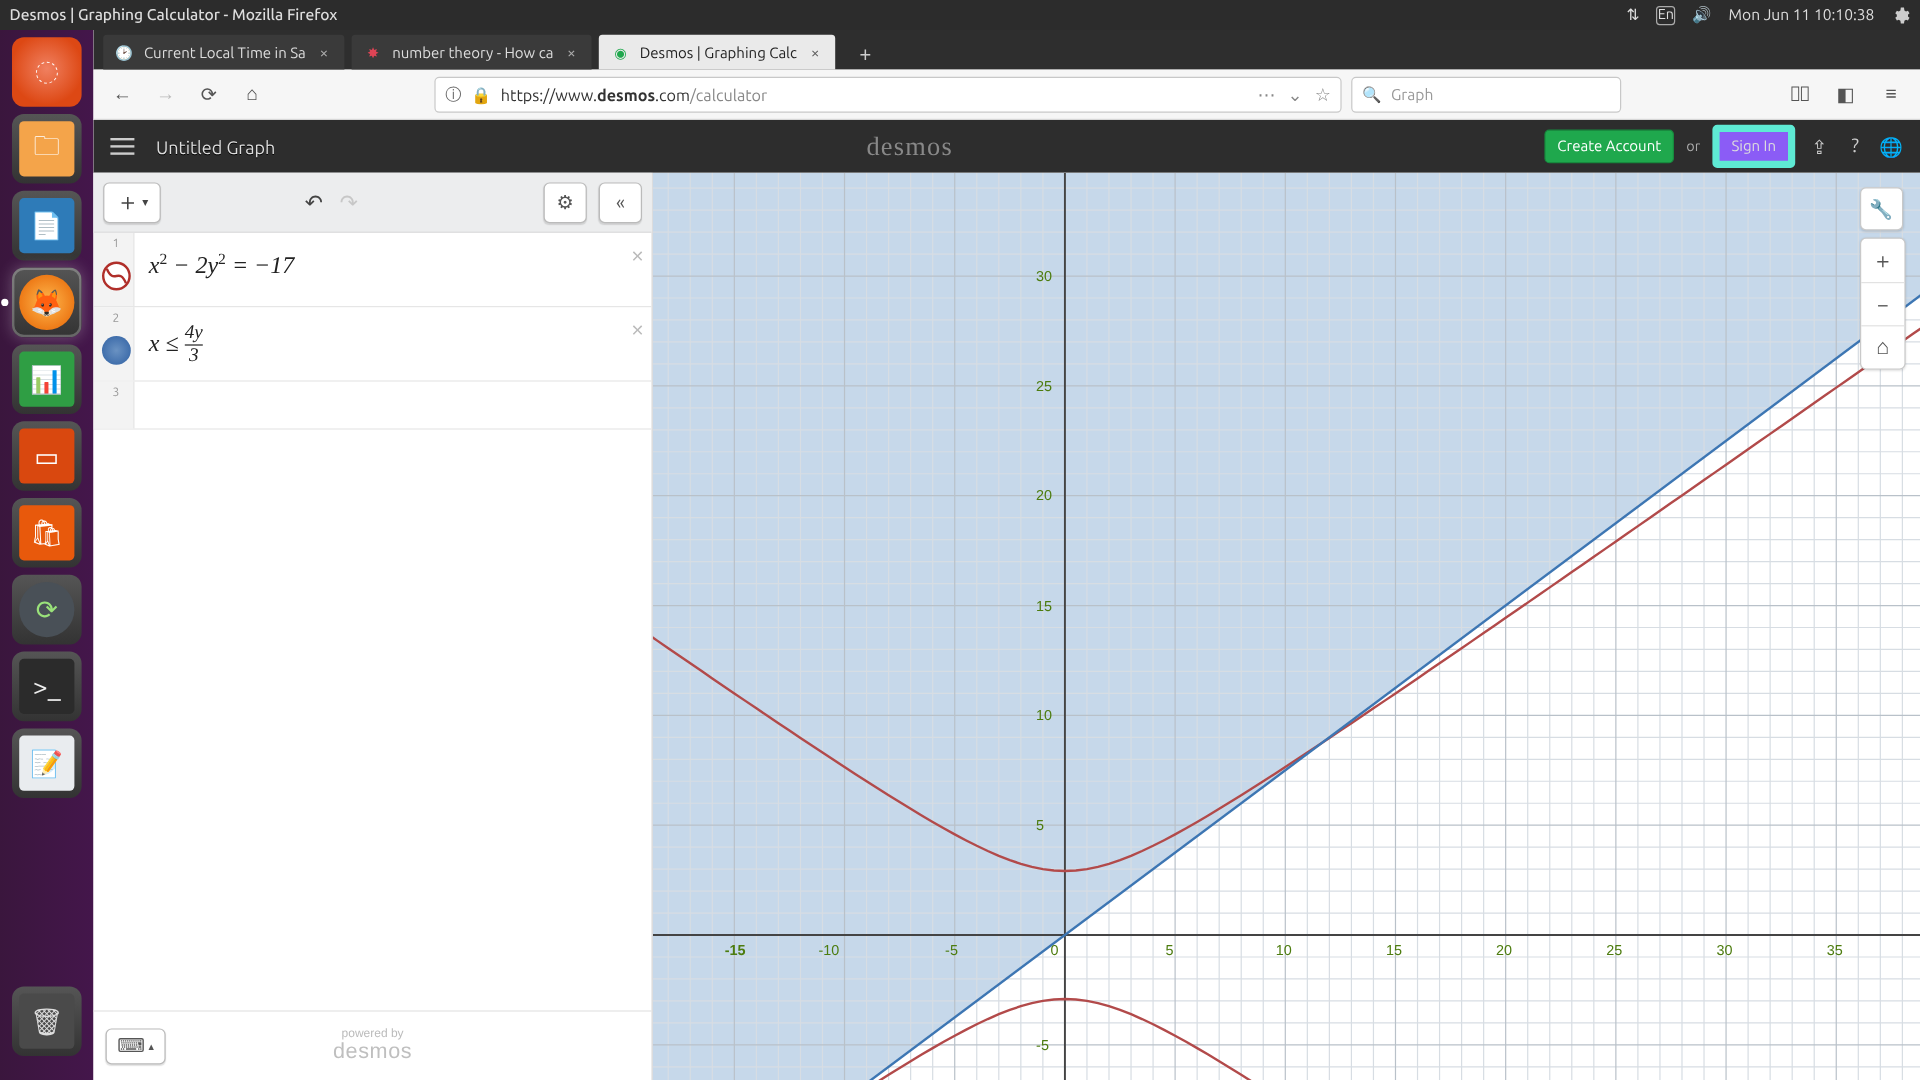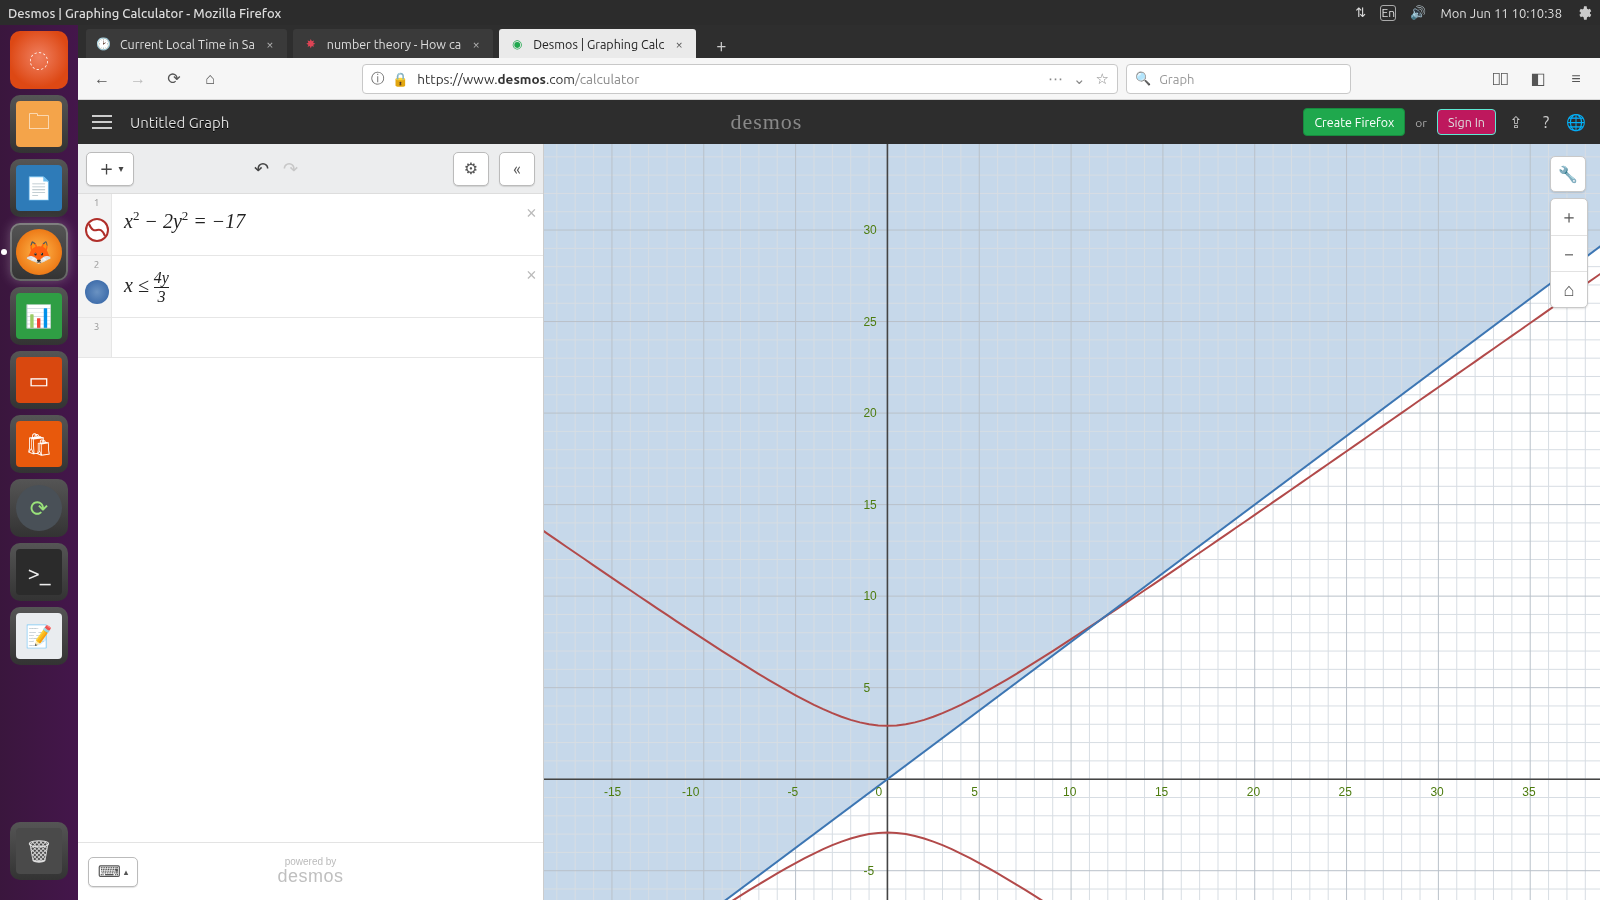--- a/index.html
+++ b/index.html
@@ -51,21 +51,21 @@
   
   .desmos-head { height:44px; background:#2d2d2d; display:flex; align-items:center; color:#ddd; padding:0 14px; justify-content:space-between;}
   .dh-left { display:flex; align-items:center; gap:18px;}
   .hamburger { display:flex; flex-direction:column; gap:4px; }
   .hamburger span { width:20px; height:2px; background:#ccc; display:block;}
   .graph-title { font-size:15px; color:#ddd; text-shadow:0 1px 0 #000;}
   .dh-center { font-family: serif; font-size:22px; letter-spacing:1px; color:#888;}
   .dh-right { display:flex; align-items:center; gap:10px; }
   .btn-green { background:#1fa84d; color:#fff; font-size:12.5px; border-radius:4px; padding:6px 10px; border:1px solid #178a3e;}
   .or-txt { font-size:12px; color:#aaa;}
-  .btn-outline { background:#be185d; color:#ddd; font-size:12.5px; padding:5px 10px; border:1px solid #5eead4; border-radius:4px;}
+  .btn-outline { background:#8b5cf6; color:#ddd; font-size:12.5px; padding:5px 10px; border:6px solid #5eead4; border-radius:4px;}
   .dh-ic { width:20px; height:20px; display:flex; align-items:center; justify-content:center; color:#ccc;}
   
   .desmos-body { position:relative; height:756px; display:flex; }
   .expr-panel { width:466px; background:#fff; border-right:1px solid #ccc; display:flex; flex-direction:column; position:relative;}
   .expr-toolbar { height:50px; border-bottom:1px solid #ddd; display:flex; align-items:center; background:#ecedee; position:relative;}
   .addbtn { width:48px; height:34px; margin-left:8px; background:#fff; border:1px solid #bbb; border-radius:5px; display:flex; align-items:center; justify-content:center; font-size:20px; color:#444; gap:2px; box-shadow:0 1px 1px rgba(0,0,0,.12);}
   .undo-redo { margin-left:120px; display:flex; gap:14px; color:#444; font-size:18px;}
   .undo-redo .redo { color:#c7c7c7;}
   .gearbtn,.collapsebtn { width:36px; height:34px; background:#fff; border:1px solid #bbb; border-radius:5px; display:flex; align-items:center; justify-content:center; color:#555; box-shadow:0 1px 1px rgba(0,0,0,.12);}
   .expr-toolbar .rightgrp { margin-left:auto; margin-right:8px; display:flex; gap:10px;}
@@ -200,21 +200,21 @@
     <div class="dh-left">
       <div class="hamburger">
           <span></span>
           <span></span>
           <span></span>
         </div>
       <span class="graph-title">Untitled Graph</span>
     </div>
     <div class="dh-center">desmos</div>
     <div class="dh-right">
-      <div class="btn-green">Create Firefox</div>
+      <div class="btn-green">Create Account</div>
       <span class="or-txt">or</span>
       <div class="btn-outline">Sign In</div>
       <div class="dh-ic">⇪</div>
       <div class="dh-ic">?</div>
       <div class="dh-ic">🌐</div>
     </div>
   </div>
 
   <div class="desmos-body">
 
@@ -399,21 +399,21 @@
           <path d="M-391.1791304347826 1184.3389830508474 L1445.3426086956522 -188.54237288135585 " stroke="#3d76b3" fill="none" stroke-width="2"></path>
         </svg>
       <div class="gctrl top">
         <div class="gbtn">🔧</div>
         <div class="zoomgroup">
           <div class="zseg">＋</div>
           <div class="zseg">－</div>
           <div class="zseg">⌂</div>
         </div>
       </div>
-    <div class="axis-lbl" style="left: 59.9513px; top: 641.186px;">-15</div>
+    <div class="axis-lbl" style="left: 59.9513px; top: 641.186px; font-weight: bold;">-15</div>
         <div class="axis-lbl" style="left: 138px; top: 641.186px;">-10</div>
         <div class="axis-lbl" style="left: 243.603px; top: 641.186px;">-5</div>
         <div class="axis-lbl" style="left: 427.256px; top: 641.186px;">5</div>
         <div class="axis-lbl" style="left: 519.082px; top: 641.186px;">10</div>
         <div class="axis-lbl" style="left: 610.908px; top: 641.186px;">15</div>
         <div class="axis-lbl" style="left: 702.734px; top: 641.186px;">20</div>
         <div class="axis-lbl" style="left: 794.56px; top: 641.186px;">25</div>
         <div class="axis-lbl" style="left: 886.386px; top: 641.186px;">30</div>
         <div class="axis-lbl" style="left: 978.212px; top: 641.186px;">35</div>
         <div class="axis-lbl" style="top: 719.712px; left: 319.43px;">-5</div>

